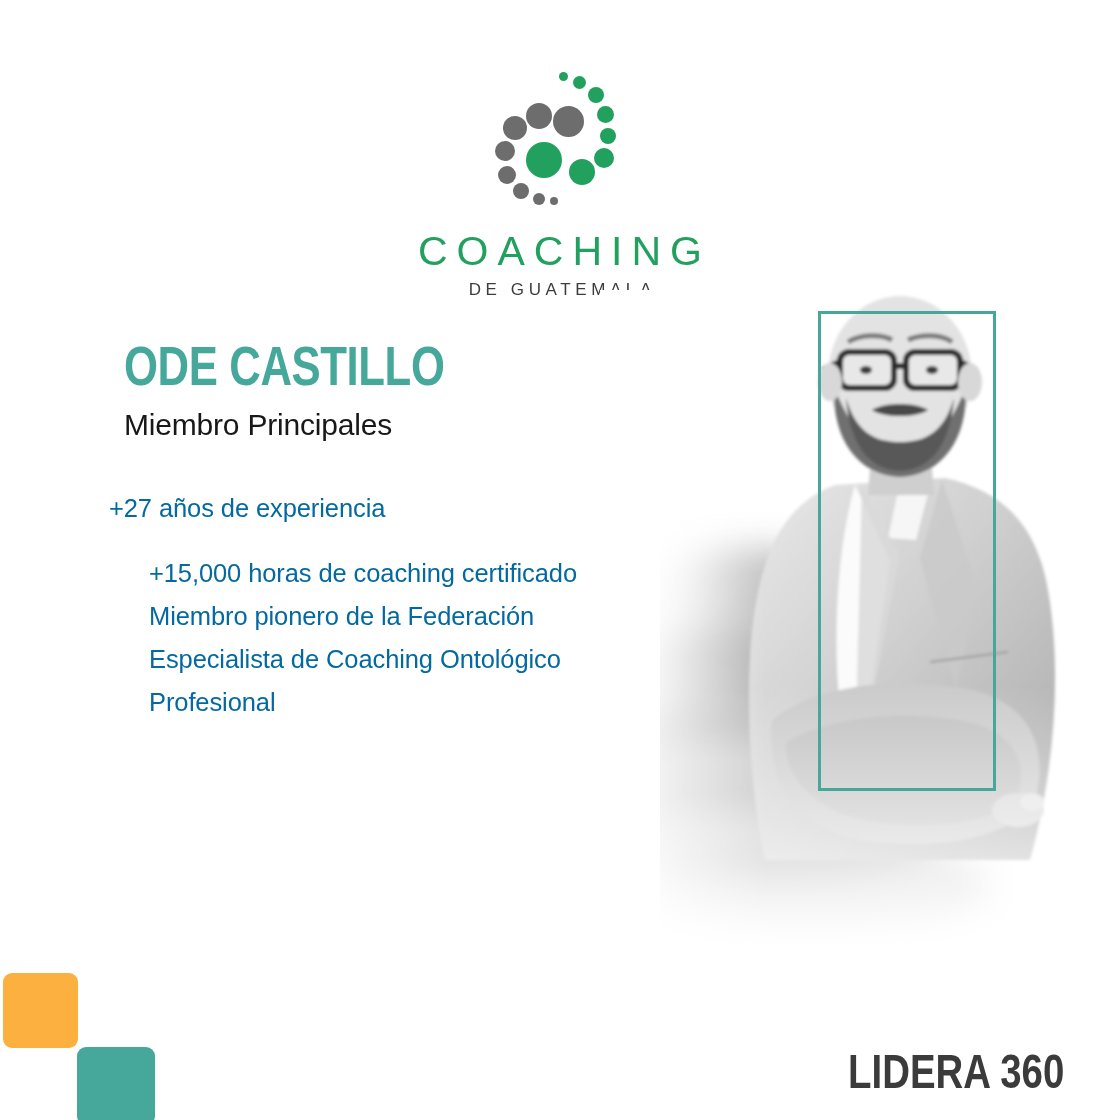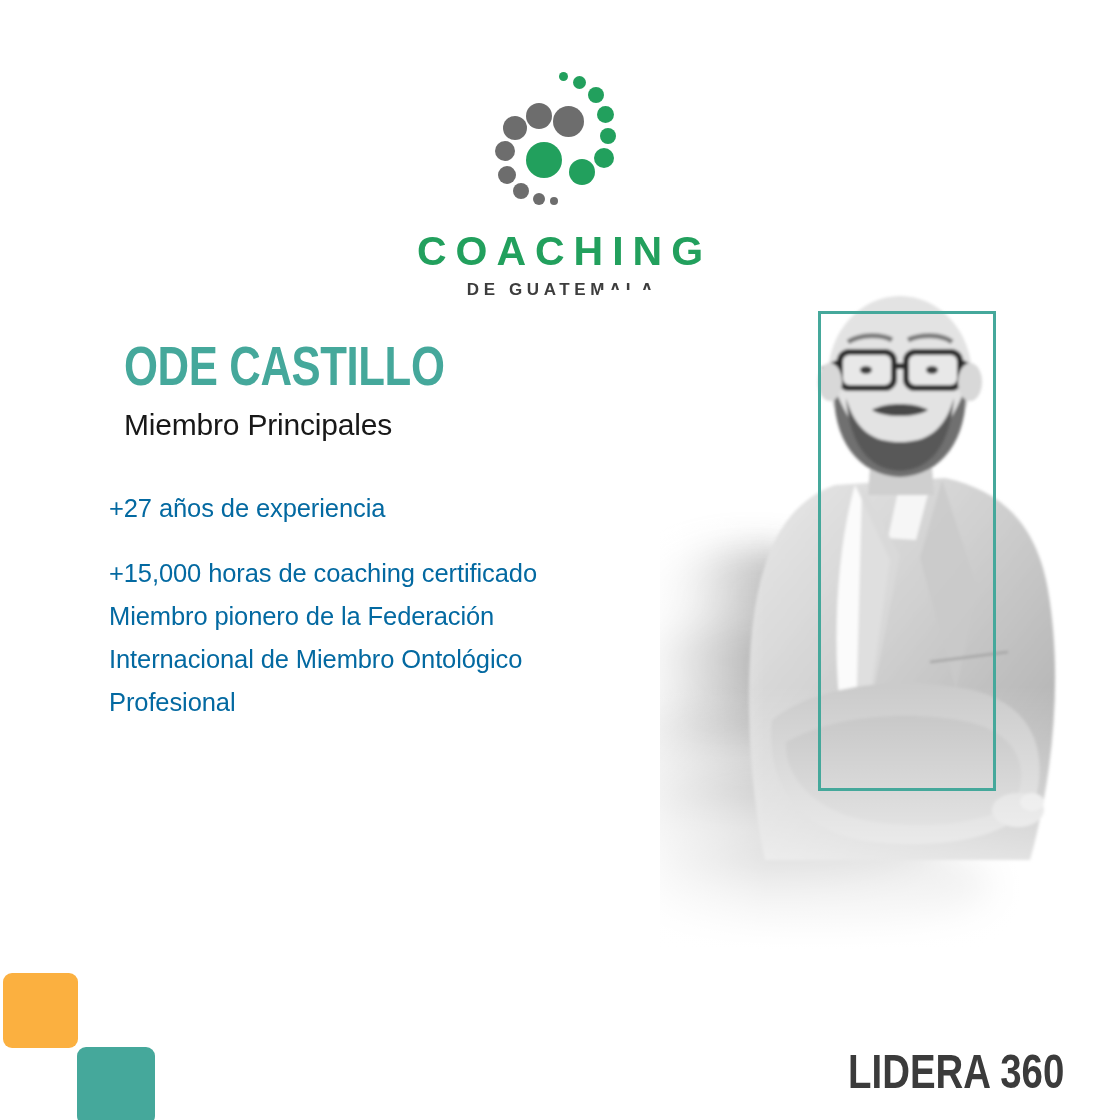--- a/index.html
+++ b/index.html
@@ -24,30 +24,30 @@
   }
   #logo-mark {
     position:relative;
     width:140px; height:145px;
   }
   #logo-mark .dot { position:absolute; border-radius:50%; }
 
   #logo-wordmark {
     margin-top:16px;
     font-size:41px;
-    font-weight:700;
+    font-weight:400;
     letter-spacing:9px;
     color:#22a05d;
     line-height:1;
     text-indent:9px;
   }
   #logo-subword {
     margin-top:9px;
     font-size:17px;
-    font-weight:700;
+    font-weight:400;
     letter-spacing:4.6px;
     color:#3d3d3d;
     line-height:1;
     text-indent:4.6px;
   }
 
   
   #photo-area {
     position:absolute;
     left:600px; top:290px;
@@ -91,21 +91,21 @@
     position:absolute;
     left:109px;
     font-size:25.5px;
     font-weight:400;
     color:#0369a1;
     line-height:43px;
     letter-spacing:-0.1px;
     white-space:nowrap;
   }
   #bio-line-a { top:487px; }
-  #bio-block-b { top:552px; }
+  #bio-block-b { top:552px;margin-left:40px; }
   #bio-block-c { top:766px; }
 
   
   #square-orange {
     position:absolute;
     left:3px; top:973px;
     width:75px; height:75px;
     background:#fbb040;
     border-radius:9px;
   }
@@ -257,21 +257,21 @@
 
   <div id="name-heading">ODE CASTILLO</div>
 
   <div id="role-subtitle">Miembro Principales</div>
 
   <div class="body-block" id="bio-line-a">+27 años de experiencia</div>
 
   <div class="body-block" id="bio-block-b">
     <div>+15,000 horas de coaching certificado</div>
     <div>Miembro pionero de la Federación</div>
-    <div>Internacional de Miembro Ontológico</div>
+    <div>Especialista de Coaching Ontológico</div>
     <div>Profesional</div>
   </div>
 
 
   <div id="square-orange"></div>
   <div id="square-teal"></div>
 
   <div id="brand-lockup">LIDERA 360</div>
 
 </div>

